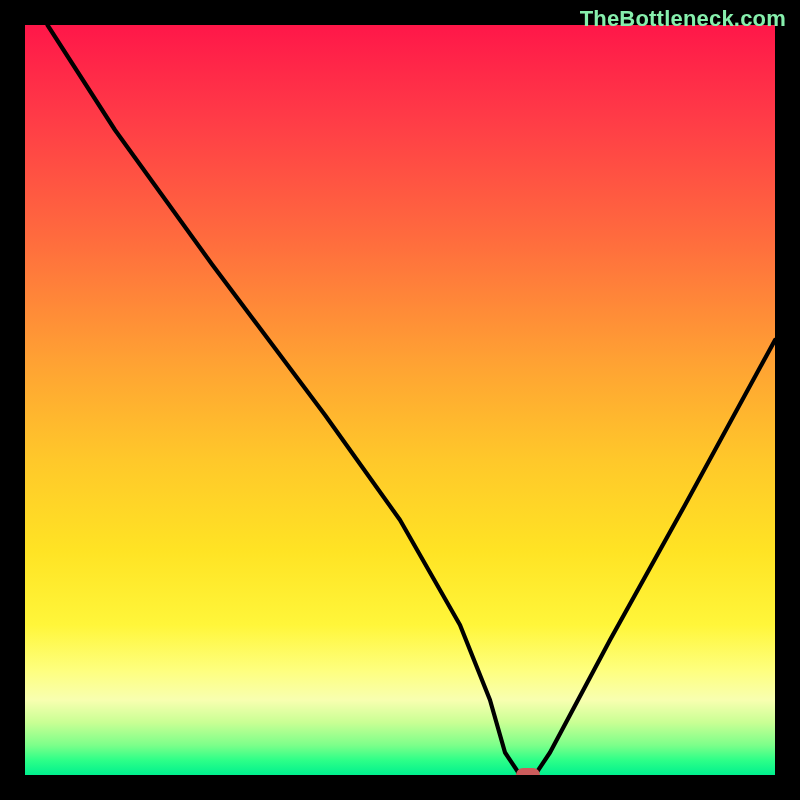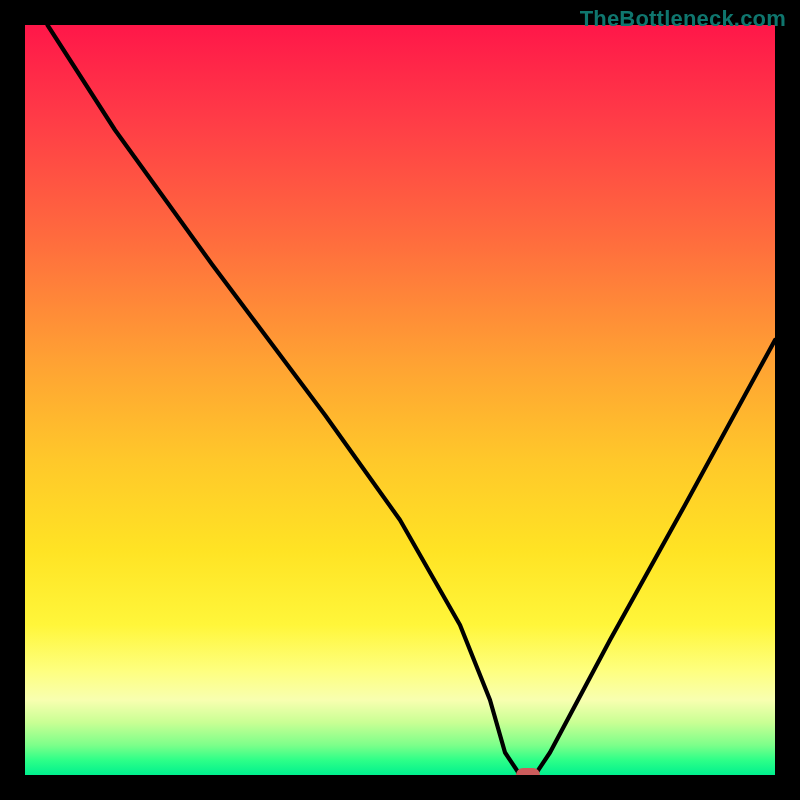--- a/index.html
+++ b/index.html
@@ -14,21 +14,21 @@
   .frame {
     position: relative;
     width: 800px;
     height: 800px;
     background: #000;
   }
   .watermark {
     position: absolute;
     top: 6px;
     right: 14px;
-    color: #0f766e;
+    color: #86efac;
     font-size: 22px;
     font-weight: 600;
     letter-spacing: 0.2px;
     z-index: 50;
   }
   .plot-area {
     position: absolute;
     left: 25px;
     top: 25px;
     width: 750px;

